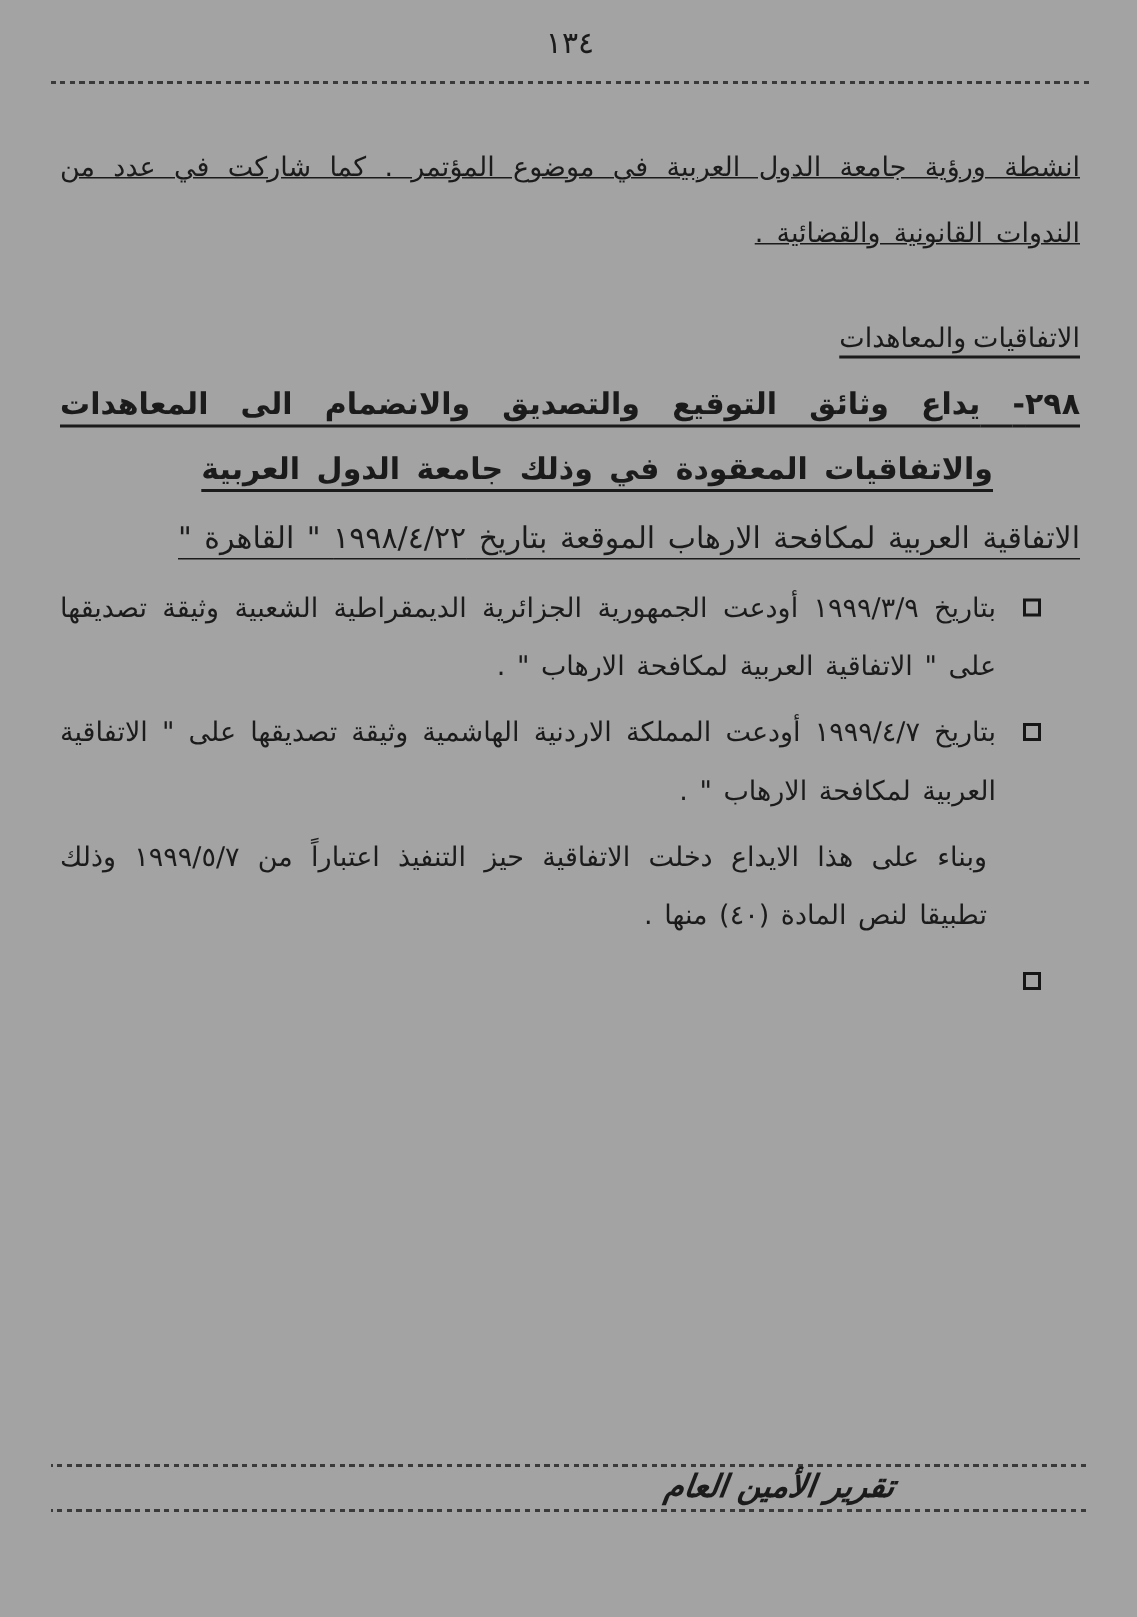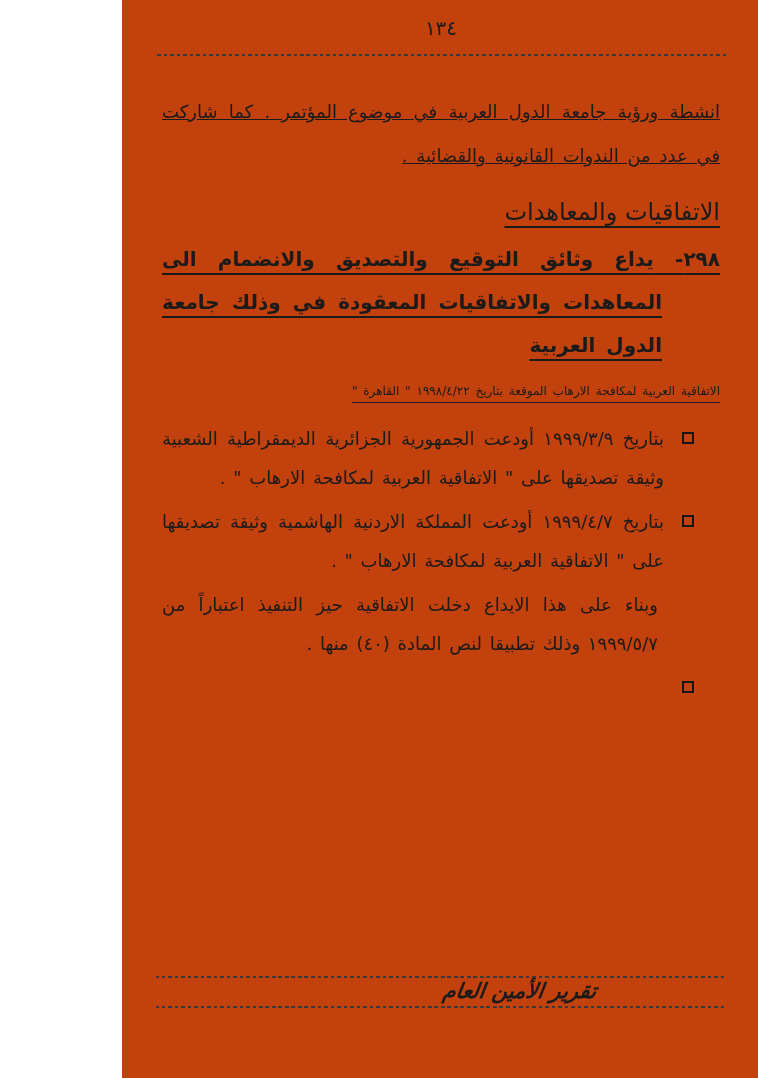--- a/index.html
+++ b/index.html
@@ -1,23 +1,23 @@
 <!DOCTYPE html>
 <html lang="ar" dir="rtl"><head>
 <meta charset="utf-8">
 <style>
   * { margin: 0; padding: 0; box-sizing: border-box; }
   html, body { background: #ffffff; }
   body { width: 758px; }
 
   .page {
     position: relative;
-    width: 636px;
+    width: 758px;
     height: 1078px;
-    background: #c2410c;
+    background: #a3a3a3;
     color: #1b1b1b;
     direction: rtl;
     font-family: "DejaVu Sans", sans-serif;
     padding: 14px 38px 0 40px;
     overflow: hidden;
   }
 
   .page-number {
     text-align: center;
     font-size: 20px;
@@ -35,46 +35,47 @@
     margin-top: 34px;
     font-size: 18px;
     line-height: 44px;
     text-align: justify;
     text-align-last: right;
     word-spacing: 3px;
     text-decoration: underline;
   }
 
   .section-title {
-    margin-top: 20px;
-    font-size: 24px;
+    margin-top: 36px;
+    font-size: 18px;
     font-weight: 400;
     text-decoration: underline;
     text-underline-offset: 6px;
     text-decoration-thickness: 1.5px;
+    font-family: Liberation Serif, serif;
   }
 
   .item-heading {
     margin-top: 12px;
     font-size: 20px;
     font-weight: 700;
     line-height: 43px;
     padding-right: 58px;
     text-indent: -58px;
     text-align: justify;
     text-align-last: right;
     word-spacing: 4px;
     text-decoration: underline;
     text-underline-offset: 7px;
     text-decoration-thickness: 1.6px;
   }
 
   .subtitle {
     margin-top: 4px;
-    font-size: 12px;
+    font-size: 20px;
     line-height: 40px;
     word-spacing: 2px;
     text-decoration: underline;
     text-underline-offset: 7px;
     text-decoration-thickness: 1.4px;
   }
 
   .bullets {
     list-style: none;
     margin-top: 8px;

